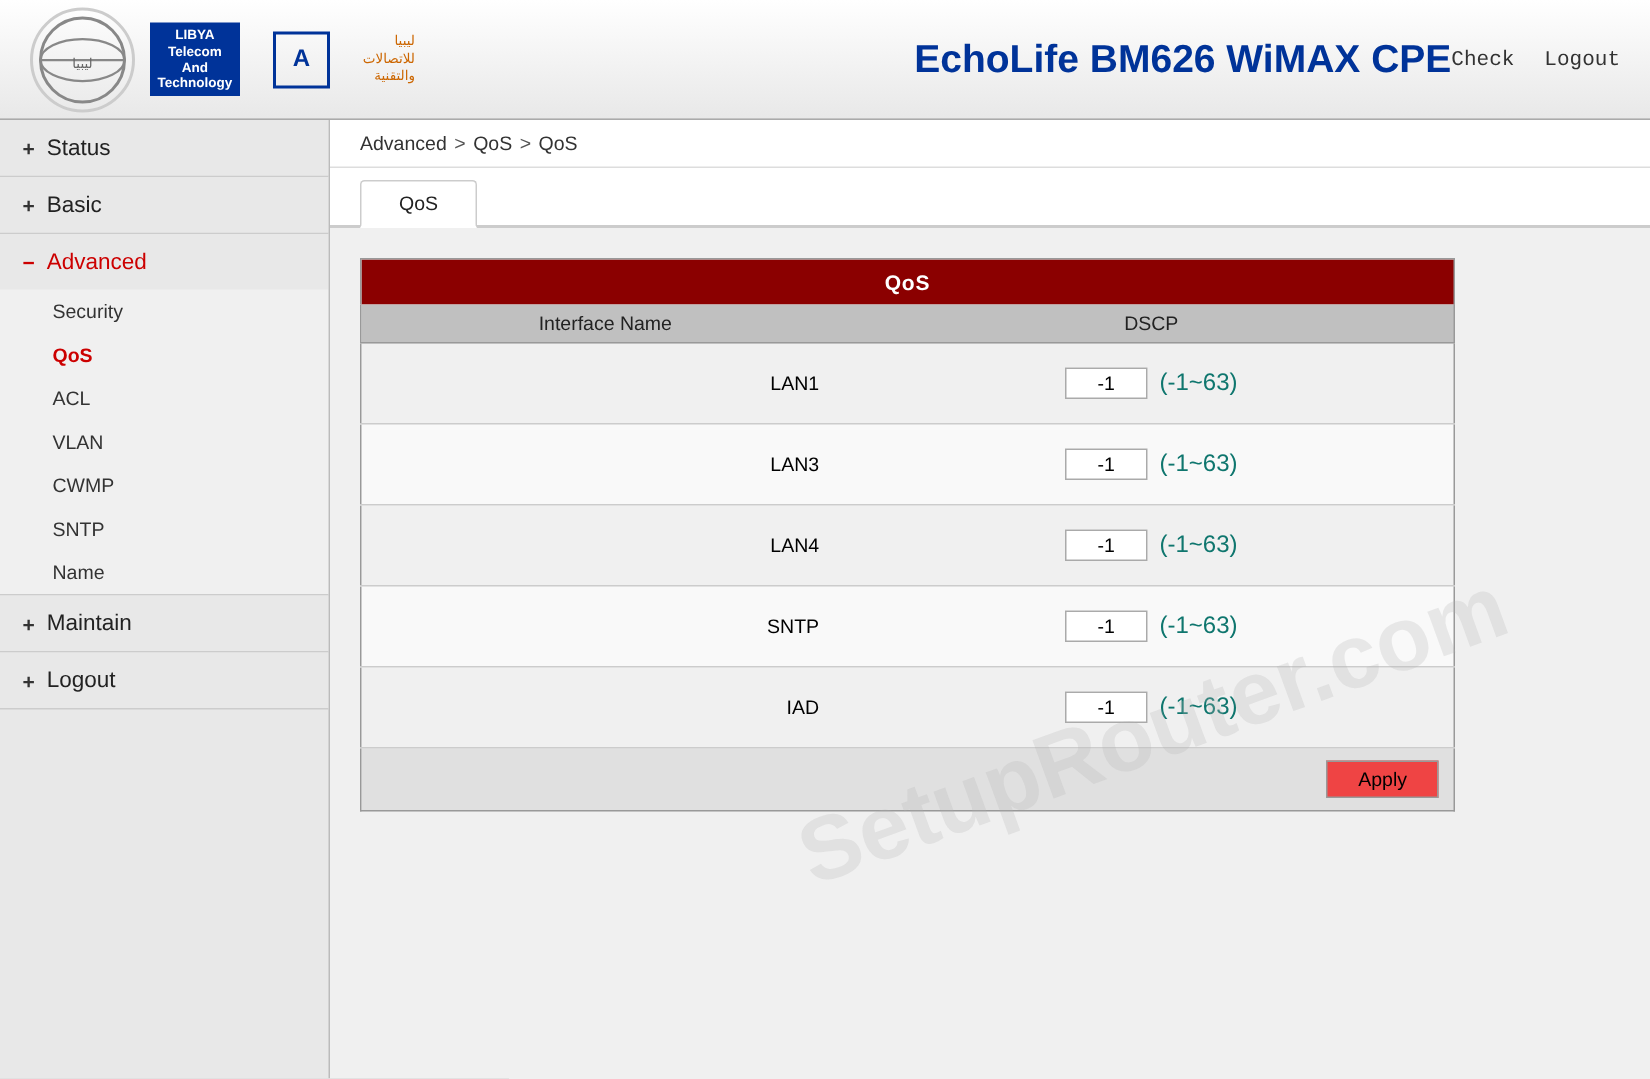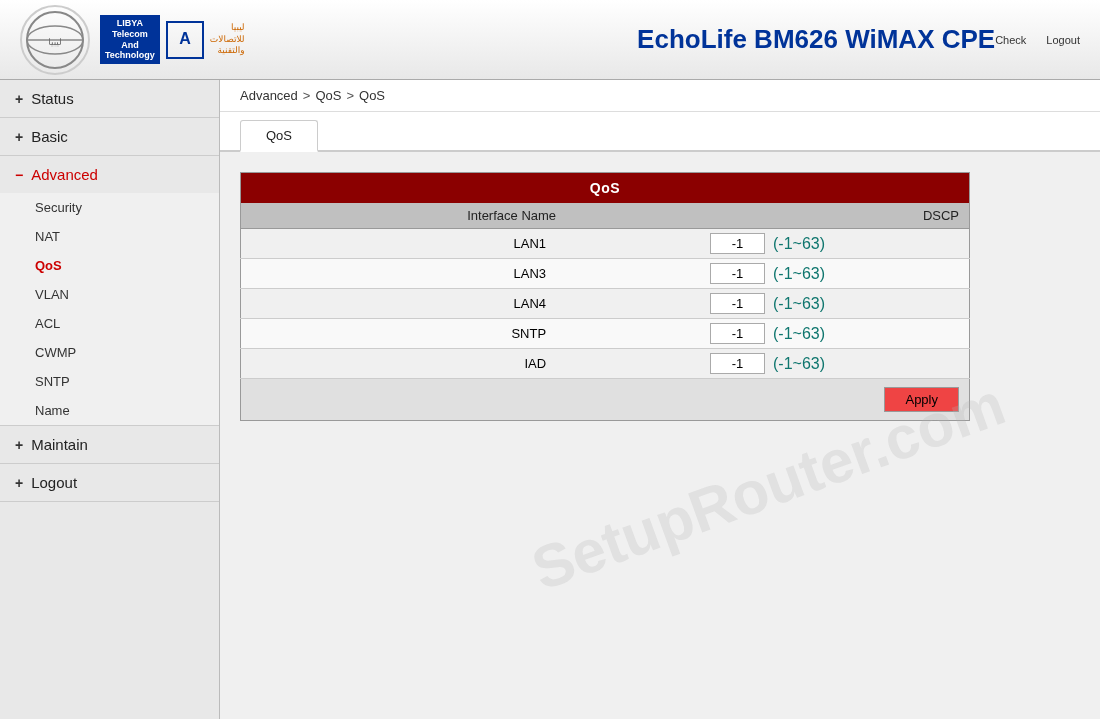--- a/index.html
+++ b/index.html
@@ -42,22 +42,23 @@
       flex: 1;
     }
     .header-actions {
       display: flex;
       gap: 20px;
       align-items: center;
     }
     .header-actions a {
       color: #333;
       text-decoration: none;
-      font-size: 11px;
+      font-size: 14px;
       cursor: pointer;
+      font-family: Liberation Mono, monospace;
     }
 
     
     .main-layout {
       display: flex;
       flex: 1;
       overflow: hidden;
     }
 
     
@@ -173,28 +174,28 @@
       padding: 7px 10px;
       font-size: 14px;
       font-weight: bold;
       letter-spacing: 0.5px;
     }
     .qos-col-headers {
       background: #c0c0c0;
     }
     .qos-col-headers td {
       padding: 5px 10px;
-      text-align: right;
+      text-align: center;
       font-size: 13px;
       color: #222;
       border-bottom: 1px solid #999;
       font-weight: normal;
     }
     .qos-data-row td {
-      padding: 4px 10px;
+      padding: 16px 10px;
       text-align: center;
       font-size: 13px;
       border-bottom: 1px solid #ccc;
       background: #f9f9f9;
     }
     .qos-data-row:nth-child(odd) td { background: #f0f0f0; }
     .qos-data-row td:first-child {
       text-align: right;
       padding-right: 20px;
     }
@@ -226,21 +227,21 @@
       background: #ef4444;
       border: 1px solid #999;
       cursor: pointer;
       font-size: 13px;
     }
 
     
     .logo-bar {
       display: flex;
       align-items: center;
-      gap: 5px;
+      gap: 21px;
     }
     .logo-box-blue {
       background: #003399;
       color: white;
       font-size: 9px;
       padding: 3px 5px;
       font-weight: bold;
       line-height: 1.2;
       text-align: center;
     }
@@ -309,24 +310,23 @@
           <span>Basic</span>
         </div>
       </div>
       <div class="sidebar-section">
         <div class="sidebar-item-top active">
           <span class="sidebar-minus">−</span>
           <span>Advanced</span>
         </div>
         <div class="sidebar-sub">
           <div class="sidebar-sub-item">Security</div>
-          <div class="sidebar-sub-item">NAT</div>
           <div class="sidebar-sub-item active">QoS</div>
+          <div class="sidebar-sub-item">ACL</div>
           <div class="sidebar-sub-item">VLAN</div>
-          <div class="sidebar-sub-item">ACL</div>
           <div class="sidebar-sub-item">CWMP</div>
           <div class="sidebar-sub-item">SNTP</div>
           <div class="sidebar-sub-item">Name</div>
         </div>
       </div>
       <div class="sidebar-section">
         <div class="sidebar-item-top">
           <span class="sidebar-plus">+</span>
           <span>Maintain</span>
         </div>

